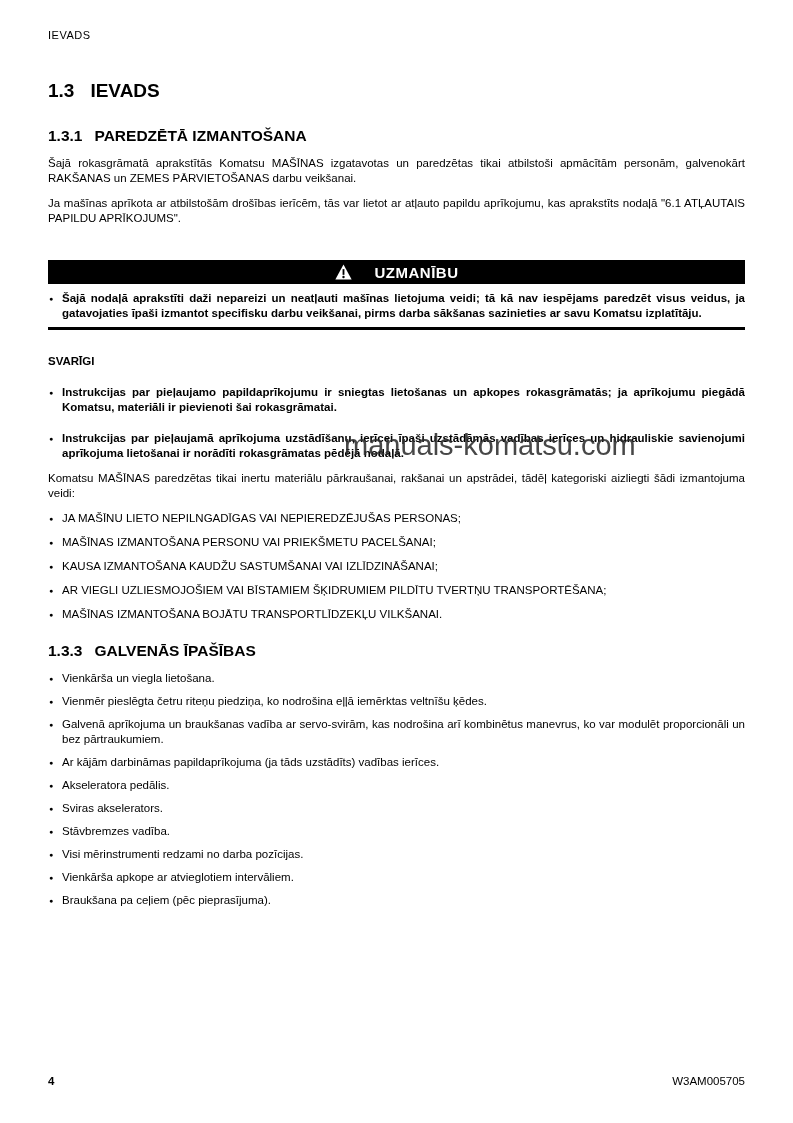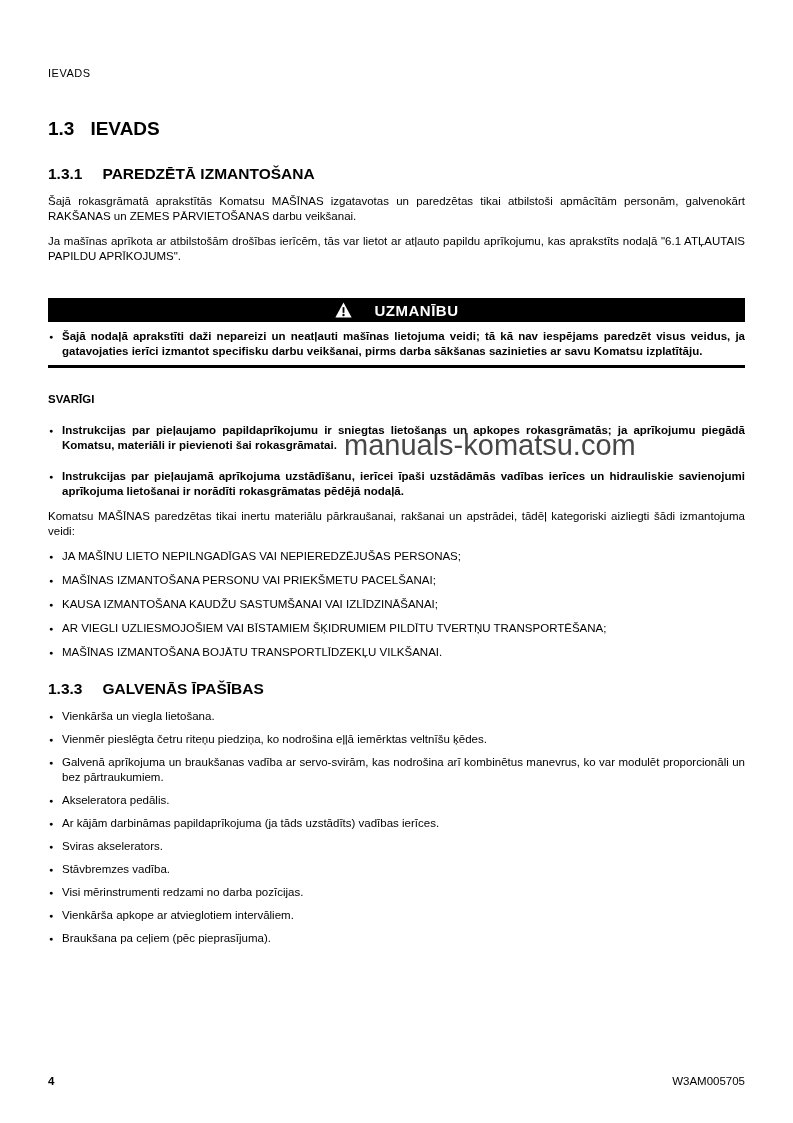--- a/index.html
+++ b/index.html
@@ -6,40 +6,40 @@
   html, body { background: #ffffff; }
   .page {
     position: relative;
     width: 793px;
     height: 1123px;
     background: #ffffff;
     color: #000000;
     font-family: "Liberation Sans", "DejaVu Sans", sans-serif;
     font-size: 11.5px;
     line-height: 15px;
-    padding: 66px 48px 0 48px;
+    padding: 28px 48px 0 48px;
     overflow: hidden;
   }
   .running-header {
     font-size: 11px;
     letter-spacing: 0.5px;
     margin-bottom: 40px;
   }
   h1.doc-h1 {
     font-size: 19px;
     font-weight: bold;
     margin-bottom: 30px;
   }
   h1.doc-h1 .num { margin-right: 16px; }
   h2.doc-h2 {
     font-size: 15.5px;
     font-weight: bold;
     margin-bottom: 13px;
   }
-  h2.doc-h2 .num { margin-right: 20px; }
+  h2.doc-h2 .num { margin-right: 12px; }
   p.body-para {
     text-align: justify;
     margin-bottom: 10px;
   }
   .gap-lg { height: 21px; }
   .gap-md { height: 12px; }
   .warning-block { margin-top: 3px; }
   .warning-bar {
     background: #000000;
     color: #ffffff;
@@ -129,21 +129,21 @@
       <span class="warn-icon">
         <svg width="17" height="16" viewBox="0 0 24 22" aria-hidden="true">
           <path d="M12 0.5 L23.5 21.5 H0.5 Z" fill="#ffffff"></path>
           <rect x="10.7" y="7" width="2.6" height="8" fill="#000000"></rect>
           <circle cx="12" cy="18" r="1.7" fill="#000000"></circle>
         </svg>
       </span>
       <span>UZMANĪBU</span>
     </div>
     <div class="warning-body">
-      <div class="b-item bold">Šajā nodaļā aprakstīti daži nepareizi un neatļauti mašīnas lietojuma veidi; tā kā nav iespējams paredzēt visus veidus, ja gatavojaties ierīci izmantot specifisku darbu veikšanai, pirms darba sākšanas sazinieties ar savu Komatsu izplatītāju.</div>
+      <div class="b-item bold">Šajā nodaļā aprakstīti daži nepareizi un neatļauti mašīnas lietojuma veidi; tā kā nav iespējams paredzēt visus veidus, ja gatavojaties īpaši izmantot specifisku darbu veikšanai, pirms darba sākšanas sazinieties ar savu Komatsu izplatītāju.</div>
     </div>
   </div>
 
   <div class="svarigi-label">SVARĪGI</div>
 
   <div class="svarigi-list">
     <div class="b-item bold">Instrukcijas par pieļaujamo papildaprīkojumu ir sniegtas lietošanas un apkopes rokasgrāmatās; ja aprīkojumu piegādā Komatsu, materiāli ir pievienoti šai rokasgrāmatai.</div>
     <div class="b-item bold">Instrukcijas par pieļaujamā aprīkojuma uzstādīšanu, ierīcei īpaši uzstādāmās vadības ierīces un hidrauliskie savienojumi aprīkojuma lietošanai ir norādīti rokasgrāmatas pēdējā nodaļā.</div>
   </div>
 
@@ -160,22 +160,22 @@
   <div class="gap-md"></div>
 
   <h2 class="doc-h2">
     <span class="num">1.3.3</span><span>GALVENĀS ĪPAŠĪBAS</span>
   </h2>
 
   <div class="features-list">
     <div class="b-item">Vienkārša un viegla lietošana.</div>
     <div class="b-item">Vienmēr pieslēgta četru riteņu piedziņa, ko nodrošina eļļā iemērktas veltnīšu ķēdes.</div>
     <div class="b-item">Galvenā aprīkojuma un braukšanas vadība ar servo-svirām, kas nodrošina arī kombinētus manevrus, ko var modulēt proporcionāli un bez pārtraukumiem.</div>
+    <div class="b-item">Ar kājām darbināmas papildaprīkojuma (ja tāds uzstādīts) vadības ierīces.</div>
     <div class="b-item">Akseleratora pedālis.</div>
-    <div class="b-item">Ar kājām darbināmas papildaprīkojuma (ja tāds uzstādīts) vadības ierīces.</div>
     <div class="b-item">Sviras akselerators.</div>
     <div class="b-item">Stāvbremzes vadība.</div>
     <div class="b-item">Visi mērinstrumenti redzami no darba pozīcijas.</div>
     <div class="b-item">Vienkārša apkope ar atvieglotiem intervāliem.</div>
     <div class="b-item">Braukšana pa ceļiem (pēc pieprasījuma).</div>
   </div>
 
   <div class="watermark">manuals-komatsu.com</div>
 
   <div class="footer">

